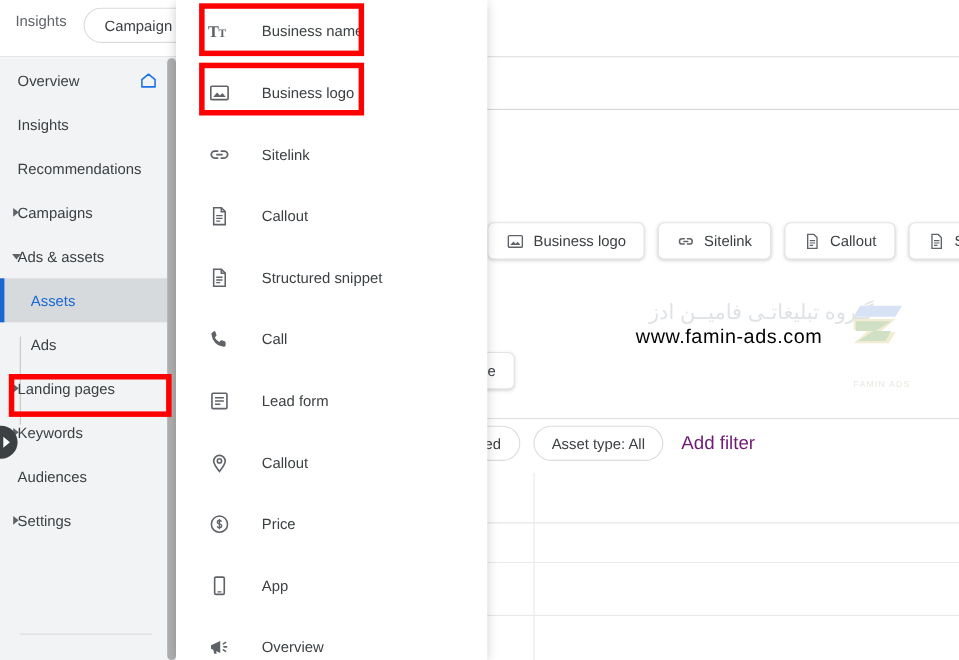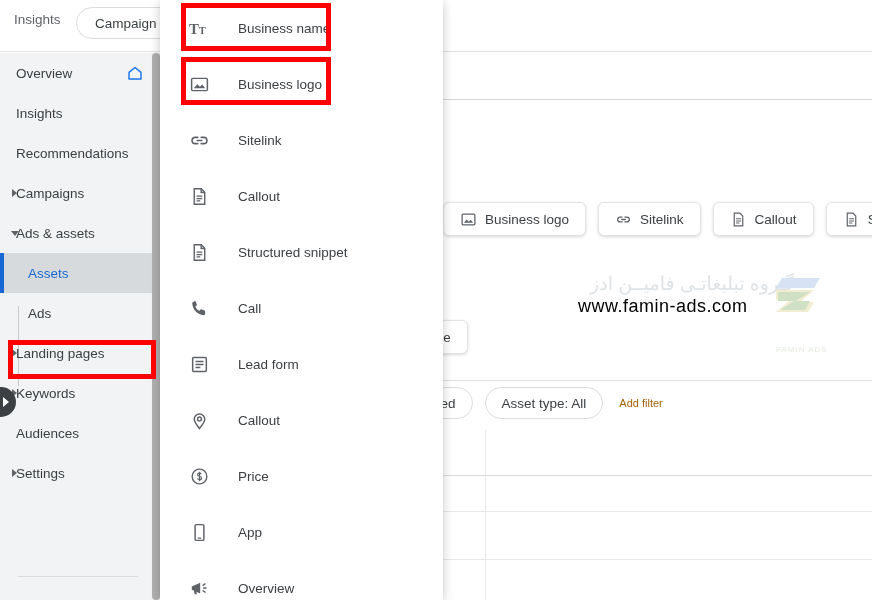--- a/index.html
+++ b/index.html
@@ -70,22 +70,22 @@
     align-items: center;
     height: 32px;
     padding: 0 16px;
     border: 1px solid #dadce0;
     border-radius: 16px;
     background: #fff;
     font-size: 13.5px;
     color: #3c4043;
   }
   .plainlink {
-    font-size: 11px;
-    color: #a16207;
+    font-size: 17px;
+    color: #701a75;
     padding: 0 4px;
   }
 
   
   .table {
     position: absolute;
     left: 0; top: 430px;
     width: 872px;
   }
   .trow {

